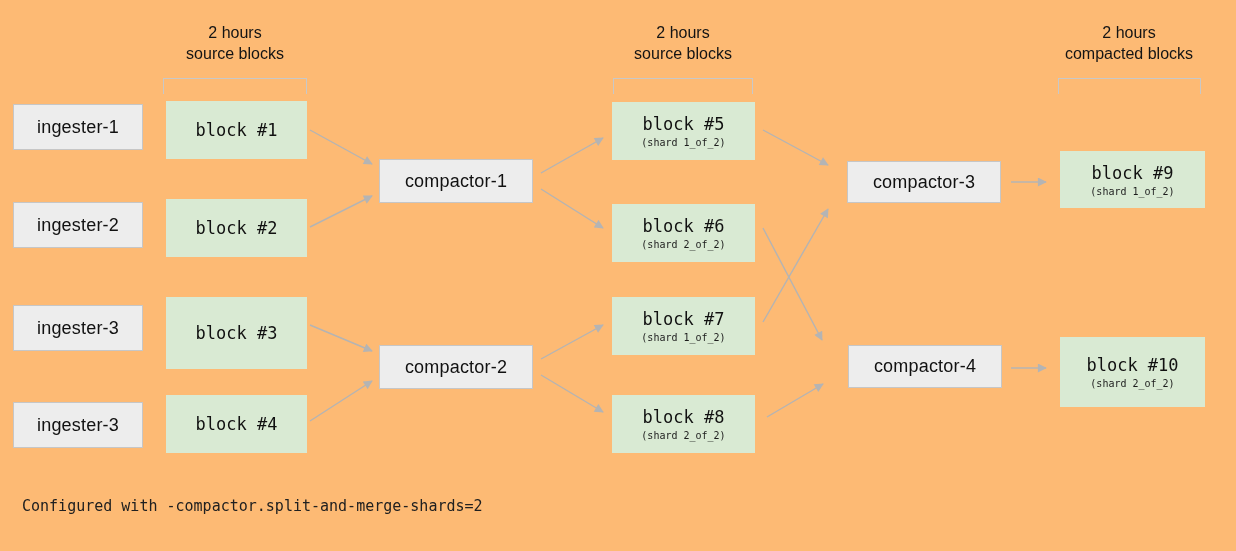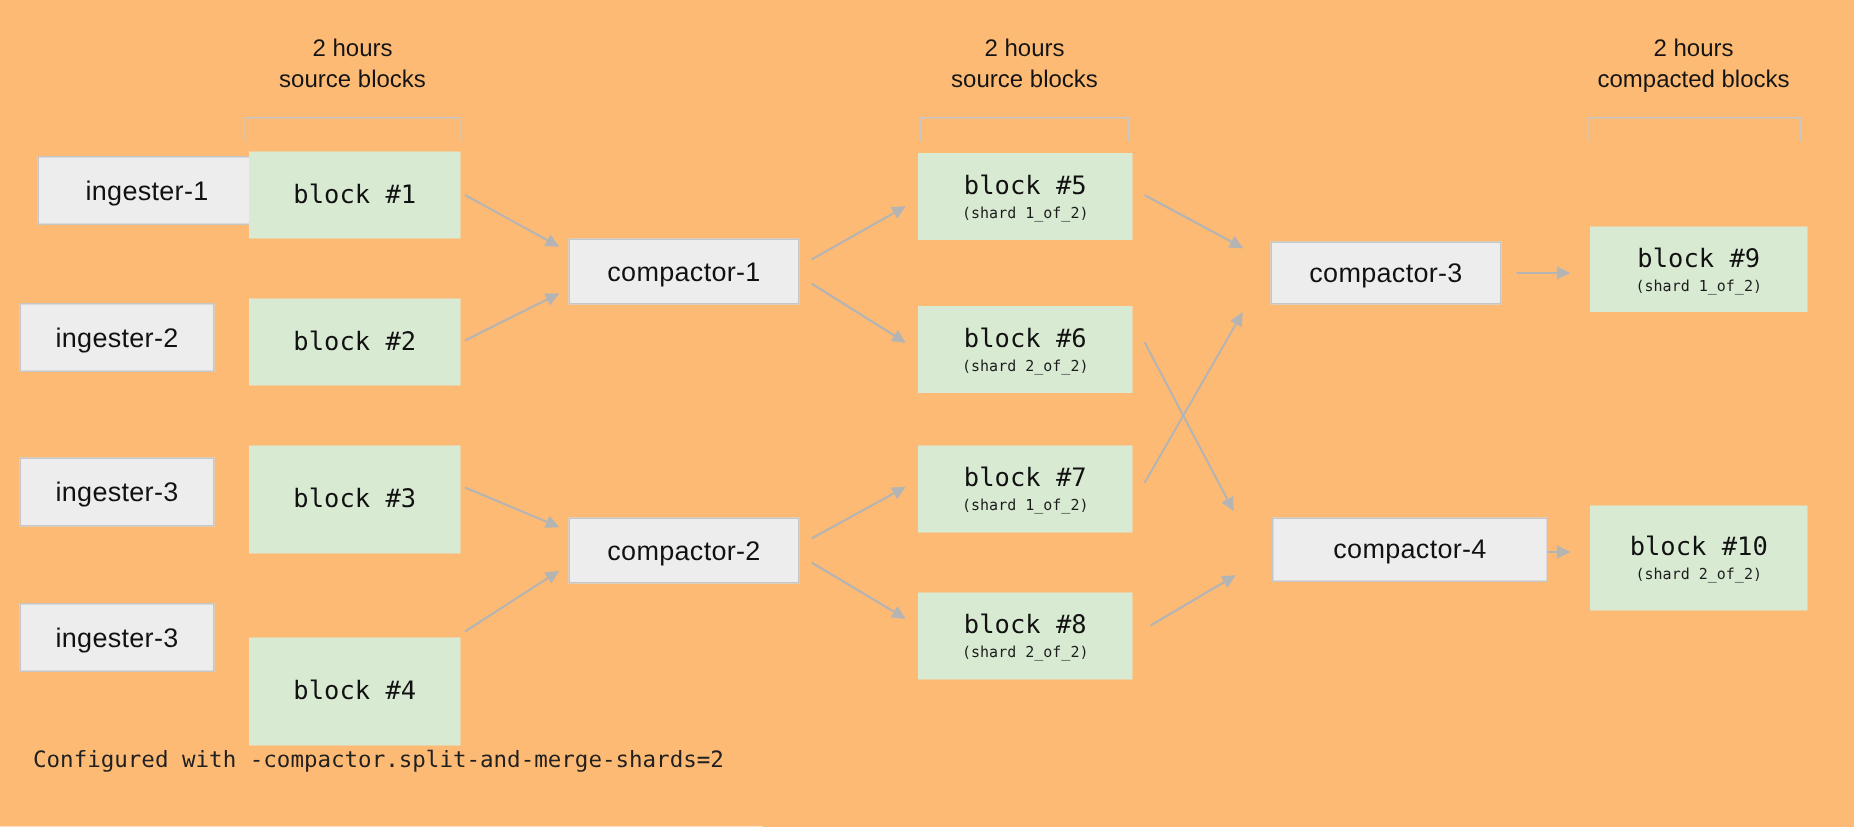--- a/index.html
+++ b/index.html
@@ -120,42 +120,42 @@
   <div class="col-header" style="left:1019px">
     <div>2 hours</div>
     <div>compacted blocks</div>
   </div>
 
   <div class="bracket" style="left:163px; top:78px; width:144px"></div>
   <div class="bracket" style="left:613px; top:78px; width:140px"></div>
   <div class="bracket" style="left:1058px; top:78px; width:143px"></div>
 
   <div id="nodes">
-      <div class="node ingester" style="left: 25px; top: 104px; width: 146px; height: 46px; text-align: center;">
+      <div class="node ingester" style="left: 13px; top: 104px; width: 130px; height: 46px; text-align: center;">
         <span class="label">ingester-1</span>
       </div>
       <div class="node ingester" style="left: 13px; top: 202px; width: 130px; height: 46px;">
         <span class="label">ingester-2</span>
       </div>
       <div class="node ingester" style="left: 13px; top: 305px; width: 130px; height: 46px;">
         <span class="label">ingester-3</span>
       </div>
       <div class="node ingester" style="left: 13px; top: 402px; width: 130px; height: 46px;">
         <span class="label">ingester-3</span>
       </div>
       <div class="node block" style="left: 166px; top: 101px; width: 141px; height: 58px;">
         <span class="label">block #1</span>
       </div>
       <div class="node block" style="left: 166px; top: 199px; width: 141px; height: 58px;">
         <span class="label">block #2</span>
       </div>
       <div class="node block" style="left: 166px; top: 297px; width: 141px; height: 72px;">
         <span class="label">block #3</span>
       </div>
-      <div class="node block" style="left: 166px; top: 395px; width: 141px; height: 72px; margin-top: 30px;">
+      <div class="node block" style="left: 166px; top: 395px; width: 141px; height: 58px;">
         <span class="label">block #4</span>
       </div>
       <div class="node compactor" style="left: 379px; top: 159px; width: 154px; height: 44px;">
         <span class="label">compactor-1</span>
       </div>
       <div class="node compactor" style="left: 379px; top: 345px; width: 154px; height: 44px;">
         <span class="label">compactor-2</span>
       </div>
       <div class="node block" style="left: 612px; top: 102px; width: 143px; height: 58px;">
         <span class="label">block #5</span>
@@ -169,21 +169,21 @@
         <span class="label">block #7</span>
         <span class="sublabel">(shard 1_of_2)</span>
       </div>
       <div class="node block" style="left: 612px; top: 395px; width: 143px; height: 58px;">
         <span class="label">block #8</span>
         <span class="sublabel">(shard 2_of_2)</span>
       </div>
       <div class="node compactor" style="left: 847px; top: 161px; width: 154px; height: 42px;">
         <span class="label">compactor-3</span>
       </div>
-      <div class="node compactor" style="left: 848px; top: 345px; width: 184px; height: 43px;">
+      <div class="node compactor" style="left: 848px; top: 345px; width: 154px; height: 43px;">
         <span class="label">compactor-4</span>
       </div>
       <div class="node block" style="left: 1060px; top: 151px; width: 145px; height: 57px;">
         <span class="label">block #9</span>
         <span class="sublabel">(shard 1_of_2)</span>
       </div>
       <div class="node block" style="left: 1060px; top: 337px; width: 145px; height: 70px;">
         <span class="label">block #10</span>
         <span class="sublabel">(shard 2_of_2)</span>
       </div>

